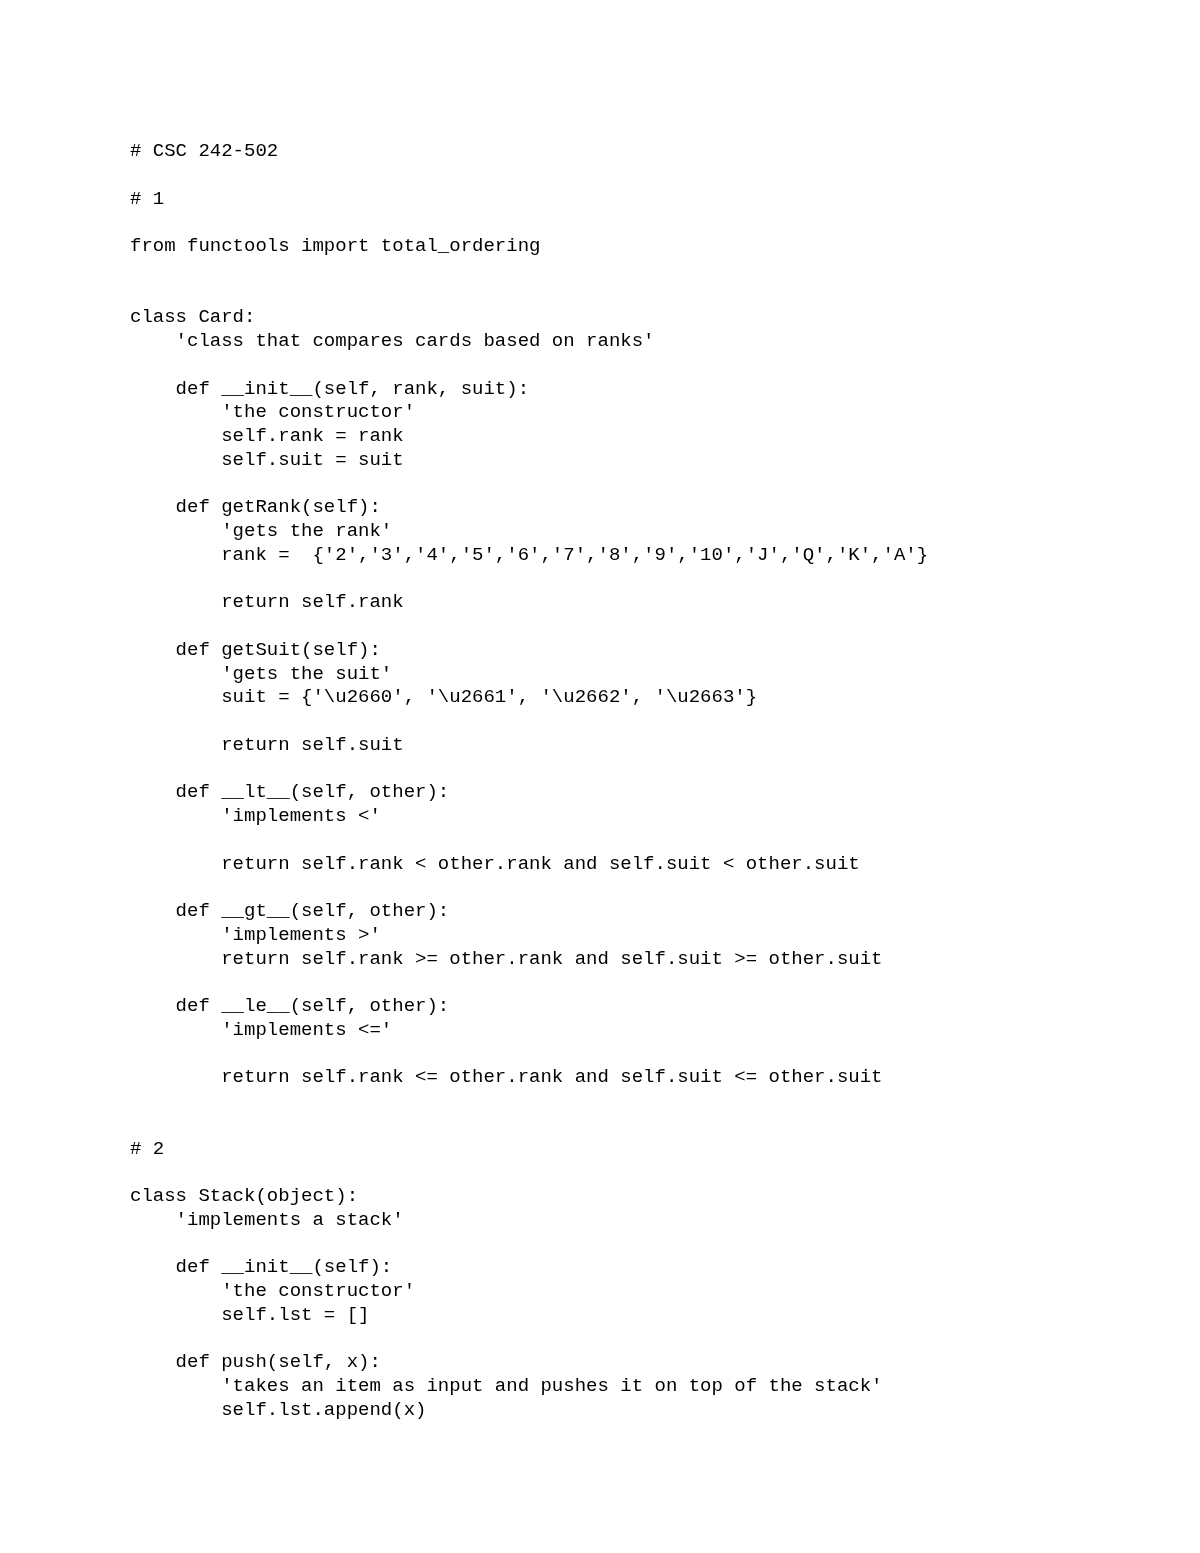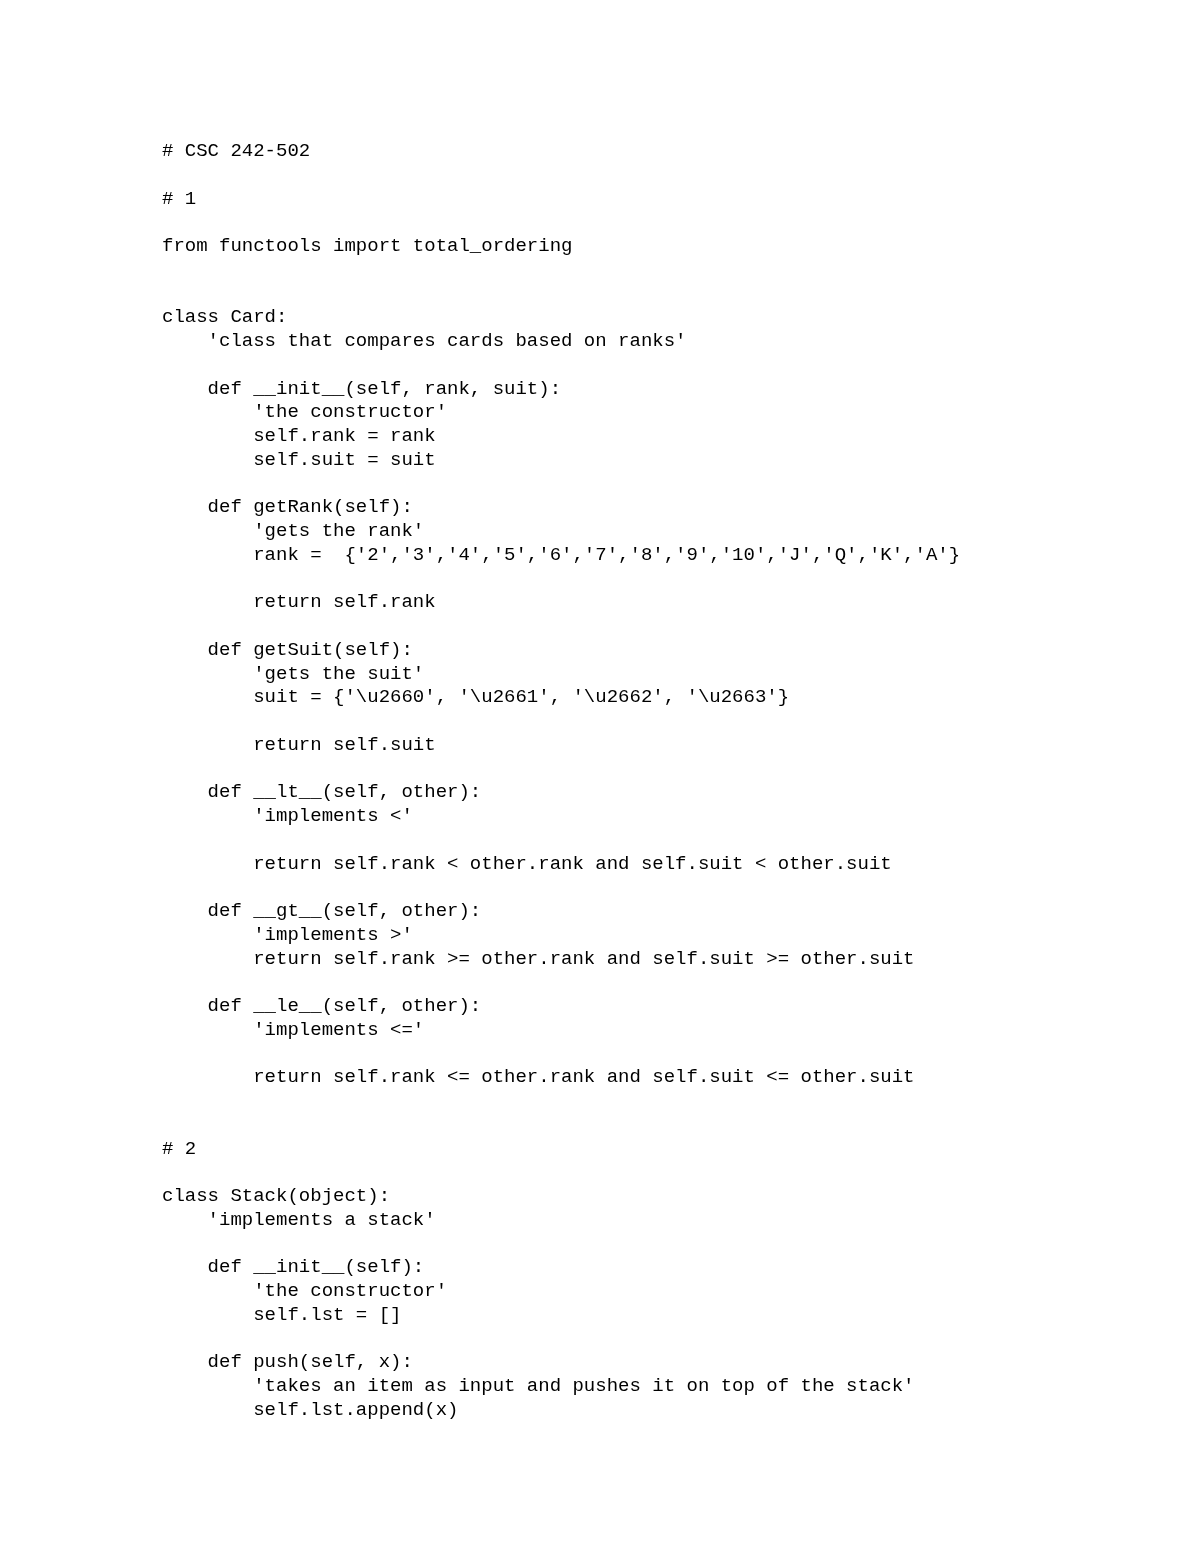--- a/index.html
+++ b/index.html
@@ -15,21 +15,20 @@
     font-size: 19px;
     line-height: 1.25;
     color: #000000;
     padding: 140px 130px 60px 130px;
   }
   pre {
     font-family: "Courier New", Courier, monospace;
     white-space: pre;
     font-size: 19px;
     line-height: 1.25;
-    margin-left: 32px;
   }
   .code-line {
     min-height: 1.25em;
   }
 </style>
 </head>
 <body>
 
 <pre id="code-container"><div class="code-line"># CSC 242-502</div><div class="code-line">&nbsp;</div><div class="code-line"># 1</div><div class="code-line">&nbsp;</div><div class="code-line">from functools import total_ordering</div><div class="code-line">&nbsp;</div><div class="code-line">&nbsp;</div><div class="code-line">class Card:</div><div class="code-line">    'class that compares cards based on ranks'</div><div class="code-line">&nbsp;</div><div class="code-line">    def __init__(self, rank, suit):</div><div class="code-line">        'the constructor'</div><div class="code-line">        self.rank = rank</div><div class="code-line">        self.suit = suit</div><div class="code-line">&nbsp;</div><div class="code-line">    def getRank(self):</div><div class="code-line">        'gets the rank'</div><div class="code-line">        rank =  {'2','3','4','5','6','7','8','9','10','J','Q','K','A'}</div><div class="code-line">&nbsp;</div><div class="code-line">        return self.rank</div><div class="code-line">&nbsp;</div><div class="code-line">    def getSuit(self):</div><div class="code-line">        'gets the suit'</div><div class="code-line">        suit = {'\u2660', '\u2661', '\u2662', '\u2663'}</div><div class="code-line">&nbsp;</div><div class="code-line">        return self.suit</div><div class="code-line">&nbsp;</div><div class="code-line">    def __lt__(self, other):</div><div class="code-line">        'implements &lt;'</div><div class="code-line">&nbsp;</div><div class="code-line">        return self.rank &lt; other.rank and self.suit &lt; other.suit</div><div class="code-line">&nbsp;</div><div class="code-line">    def __gt__(self, other):</div><div class="code-line">        'implements &gt;'</div><div class="code-line">        return self.rank &gt;= other.rank and self.suit &gt;= other.suit</div><div class="code-line">&nbsp;</div><div class="code-line">    def __le__(self, other):</div><div class="code-line">        'implements &lt;='</div><div class="code-line">&nbsp;</div><div class="code-line">        return self.rank &lt;= other.rank and self.suit &lt;= other.suit</div><div class="code-line">&nbsp;</div><div class="code-line">&nbsp;</div><div class="code-line"># 2</div><div class="code-line">&nbsp;</div><div class="code-line">class Stack(object):</div><div class="code-line">    'implements a stack'</div><div class="code-line">&nbsp;</div><div class="code-line">    def __init__(self):</div><div class="code-line">        'the constructor'</div><div class="code-line">        self.lst = []</div><div class="code-line">&nbsp;</div><div class="code-line">    def push(self, x):</div><div class="code-line">        'takes an item as input and pushes it on top of the stack'</div><div class="code-line">        self.lst.append(x)</div></pre>
 

